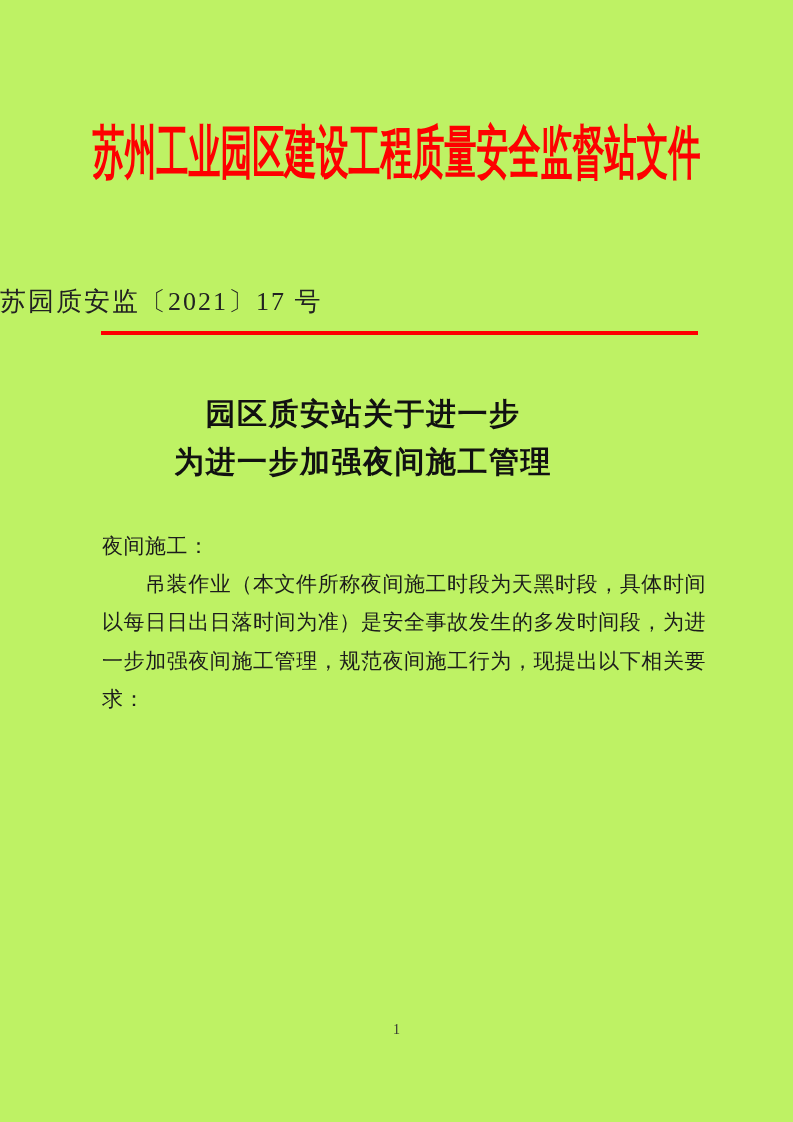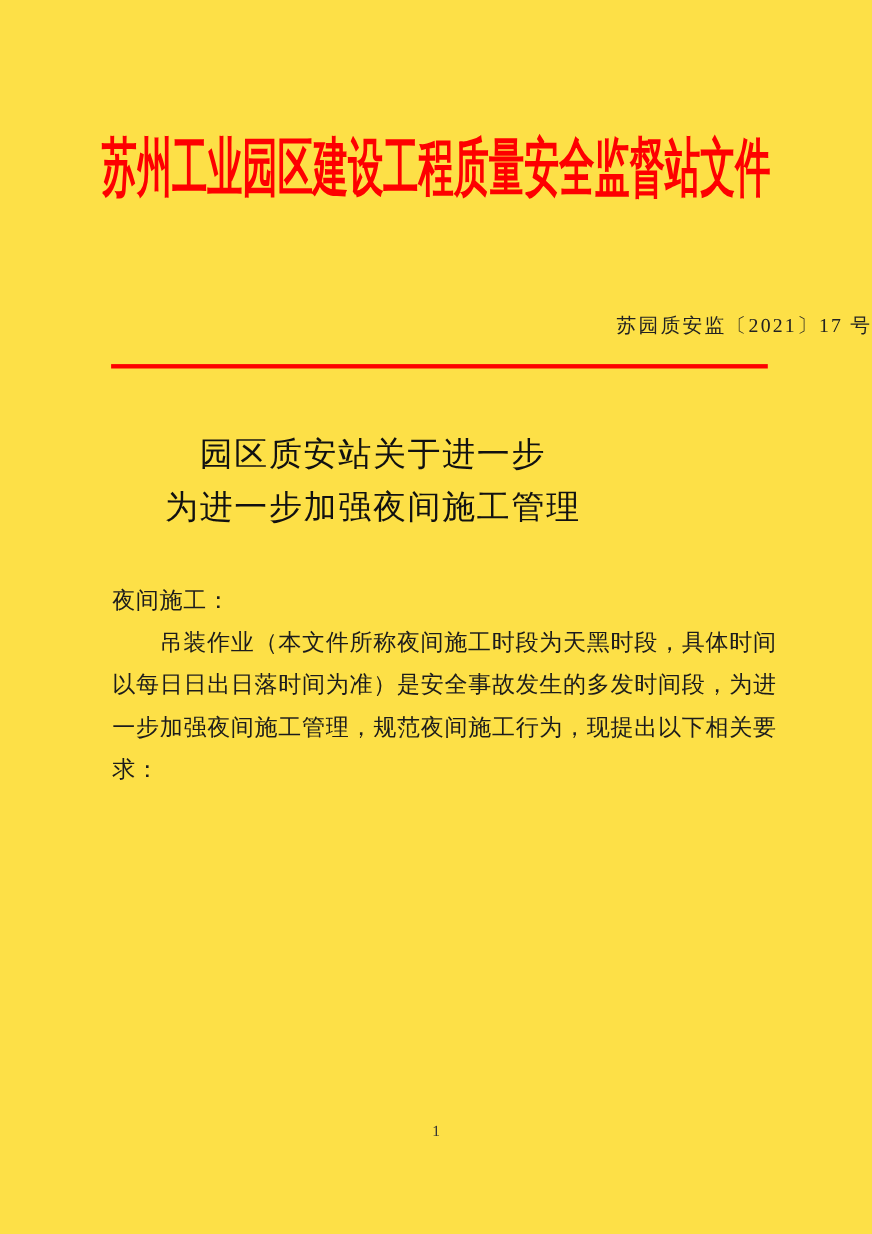--- a/index.html
+++ b/index.html
@@ -8,21 +8,21 @@
     height: 1122px;
     background: #ffffff;
     position: relative;
     font-family: "Liberation Serif", "DejaVu Serif", serif;
     color: #1a1a1a;
     overflow: hidden;
   }
   .page {
     position: absolute;
     inset: 0;
-    background: #fde047;
+    background: #bef264;
   }
   
   .red-header {
     position: absolute;
     top: 132px;
     left: 0;
     width: 793px;
     text-align: center;
     line-height: 40px;
     pointer-events: none;
@@ -37,46 +37,47 @@
     transform: scaleY(1.8);
     transform-origin: 50% 50%;
     font-family: "Liberation Serif", "DejaVu Serif", serif;
   }
   
   .doc-number {
     position: absolute;
     top: 284px;
     left: 0;
     width: 793px;
-    text-align: right;
-    font-size: 18px;
+    text-align: left;
+    font-size: 26px;
     letter-spacing: 2px;
     color: #222222;
   }
   
   .red-line {
     position: absolute;
     top: 331px;
     left: 101px;
     width: 597px;
     height: 4px;
     background: #fe0000;
   }
   
   .doc-title {
     position: absolute;
     top: 390px;
     left: 0;
     width: 678px;
     text-align: center;
     font-size: 30px;
-    font-weight: normal;
+    font-weight: bold;
     line-height: 48px;
     letter-spacing: 1.5px;
     color: #111111;
+    padding-left: 24px;
   }
   
   .body-text {
     position: absolute;
     top: 527px;
     left: 102px;
     width: 604px;
     font-size: 21px;
     line-height: 38.2px;
     text-align: justify;

